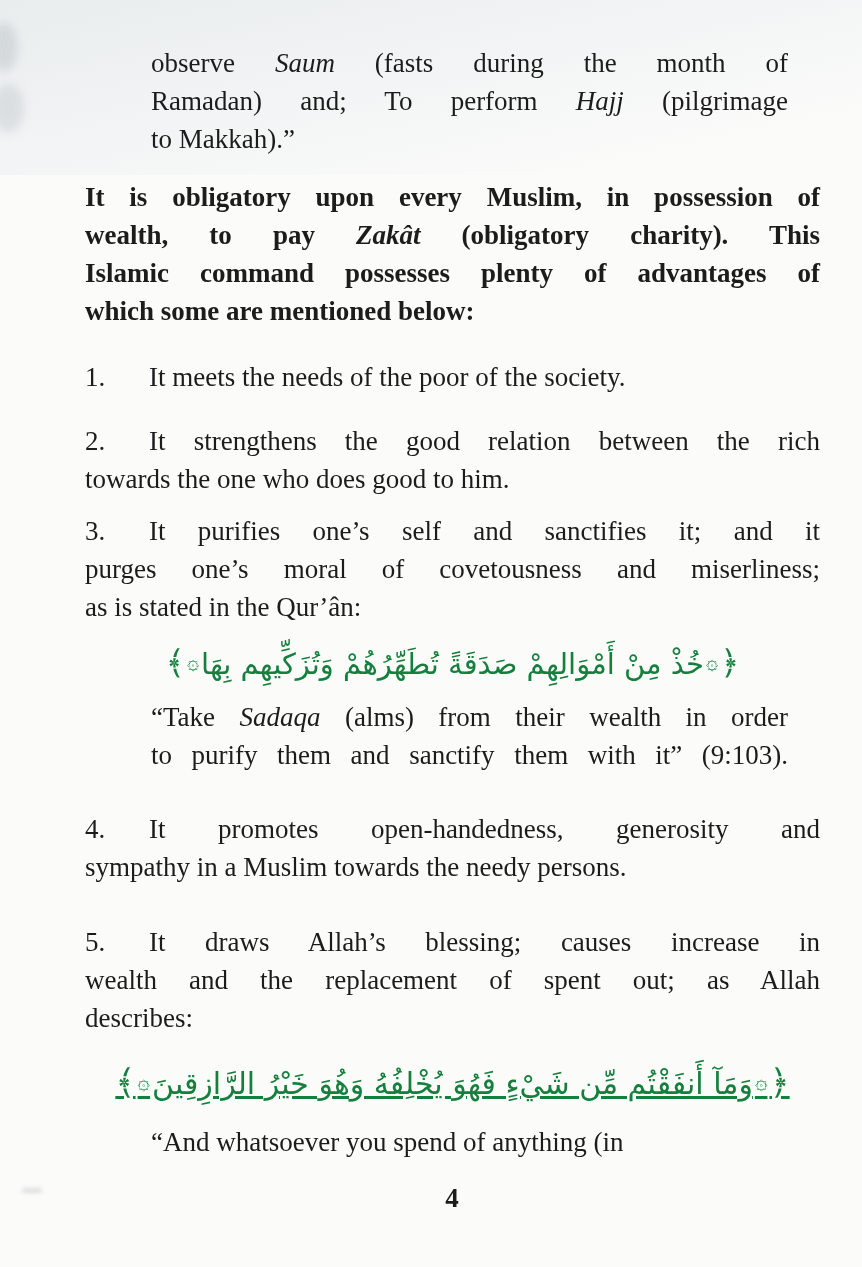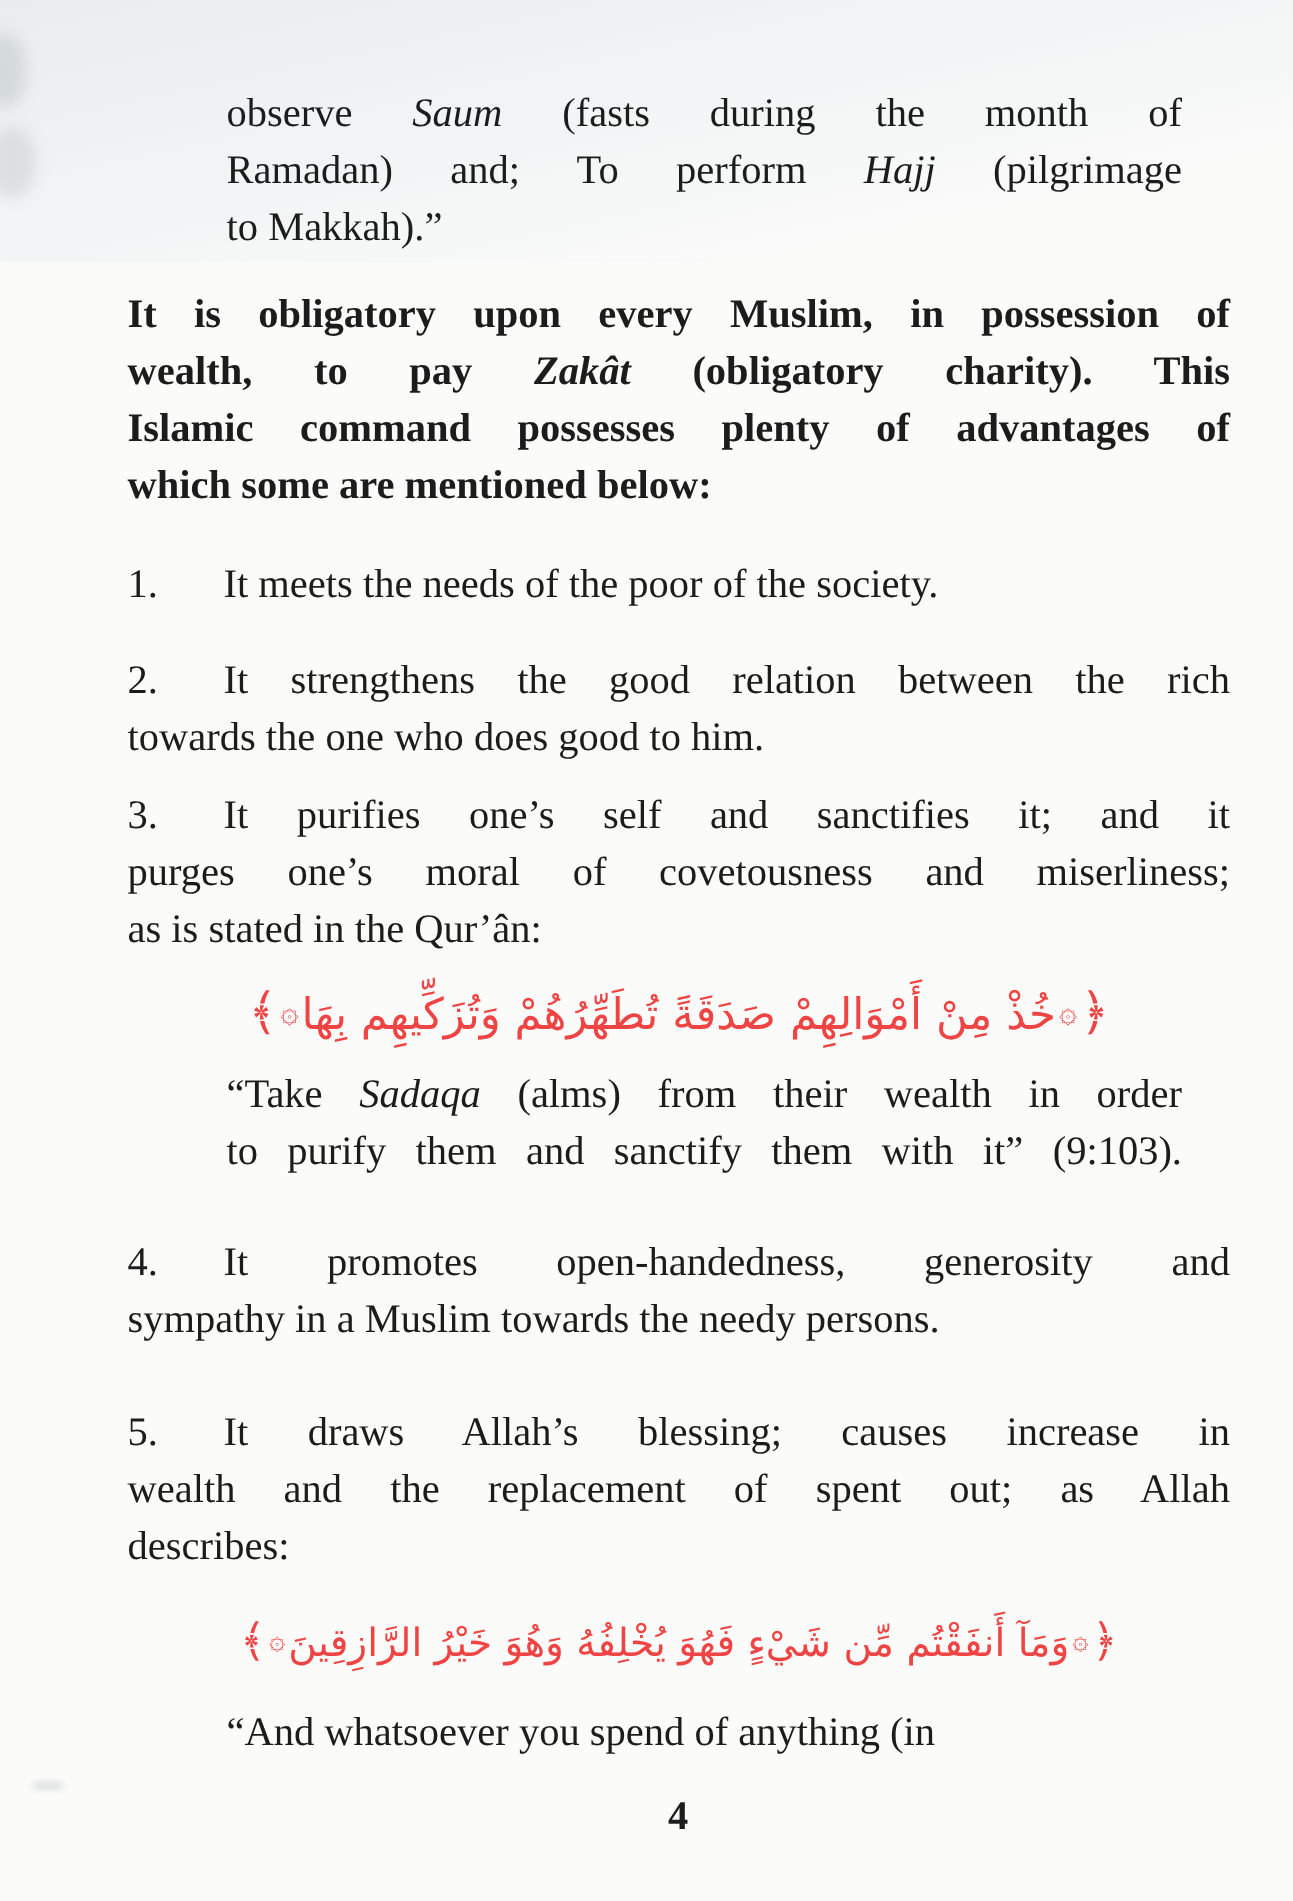--- a/index.html
+++ b/index.html
@@ -13,40 +13,40 @@
   .topband{
     position:absolute;left:0;top:0;width:862px;height:175px;
     background:linear-gradient(168deg,#e9edee 0%,#f1f3f4 38%,rgba(250,250,250,0) 85%);
     pointer-events:none;
   }
   .smudge{position:absolute;border-radius:50%;filter:blur(5px);pointer-events:none;}
   .smudge1{left:-10px;top:22px;width:28px;height:50px;background:#c2c8cb;opacity:.55;}
   .smudge2{left:-8px;top:84px;width:32px;height:48px;background:#c6cccf;opacity:.5;}
   .smudge3{left:22px;top:1188px;width:20px;height:5px;background:#d4d8d9;filter:blur(2px);opacity:.8;border-radius:3px;}
 
-  .main{position:relative;padding:56px 42px 0 85px;font-size:27px;line-height:38px;}
+  .main{position:relative;padding:44px 42px 0 85px;font-size:27px;line-height:38px;}
   .jl{text-align:justify;text-align-last:justify;text-justify:inter-word;}
   .ll{text-align:left;}
   .indent{margin-left:66px;margin-right:32px;}
   .it{font-style:italic;}
   .num{display:inline-block;width:64px;}
   .mt-q{margin-top:20px;font-weight:bold;}
   .mt-i1{margin-top:28px;}
   .mt-i2{margin-top:26px;}
   .mt-i3{margin-top:14px;}
   .mt-i4{margin-top:36px;}
   .mt-i5{margin-top:37px;}
 
   .verse{
     direction:rtl;text-align:center;
     font-family:"DejaVu Sans", sans-serif;
-    font-size:29px;line-height:64px;color:#ef4444;
+    font-size:29px;line-height:64px;color:#15803d;
   }
   .verse1{margin:4px 0 2px 0;}
-  .verse2{margin:10px 0 4px 0;font-size:26px;line-height:70px;}
+  .verse2{margin:10px 0 4px 0;font-size:30px;line-height:70px;text-decoration:underline;}
   .verse .orn{font-size:115%;letter-spacing:0;}
   .verse .fl{font-size:62%;vertical-align:5px;margin:0 2px;}
 
   .pagenum{margin-top:18px;text-align:center;font-size:27px;font-weight:600;letter-spacing:1px;}
 </style>
 </head>
 <body>
 
 <div class="topband"></div>
 <div class="smudge smudge1"></div>

